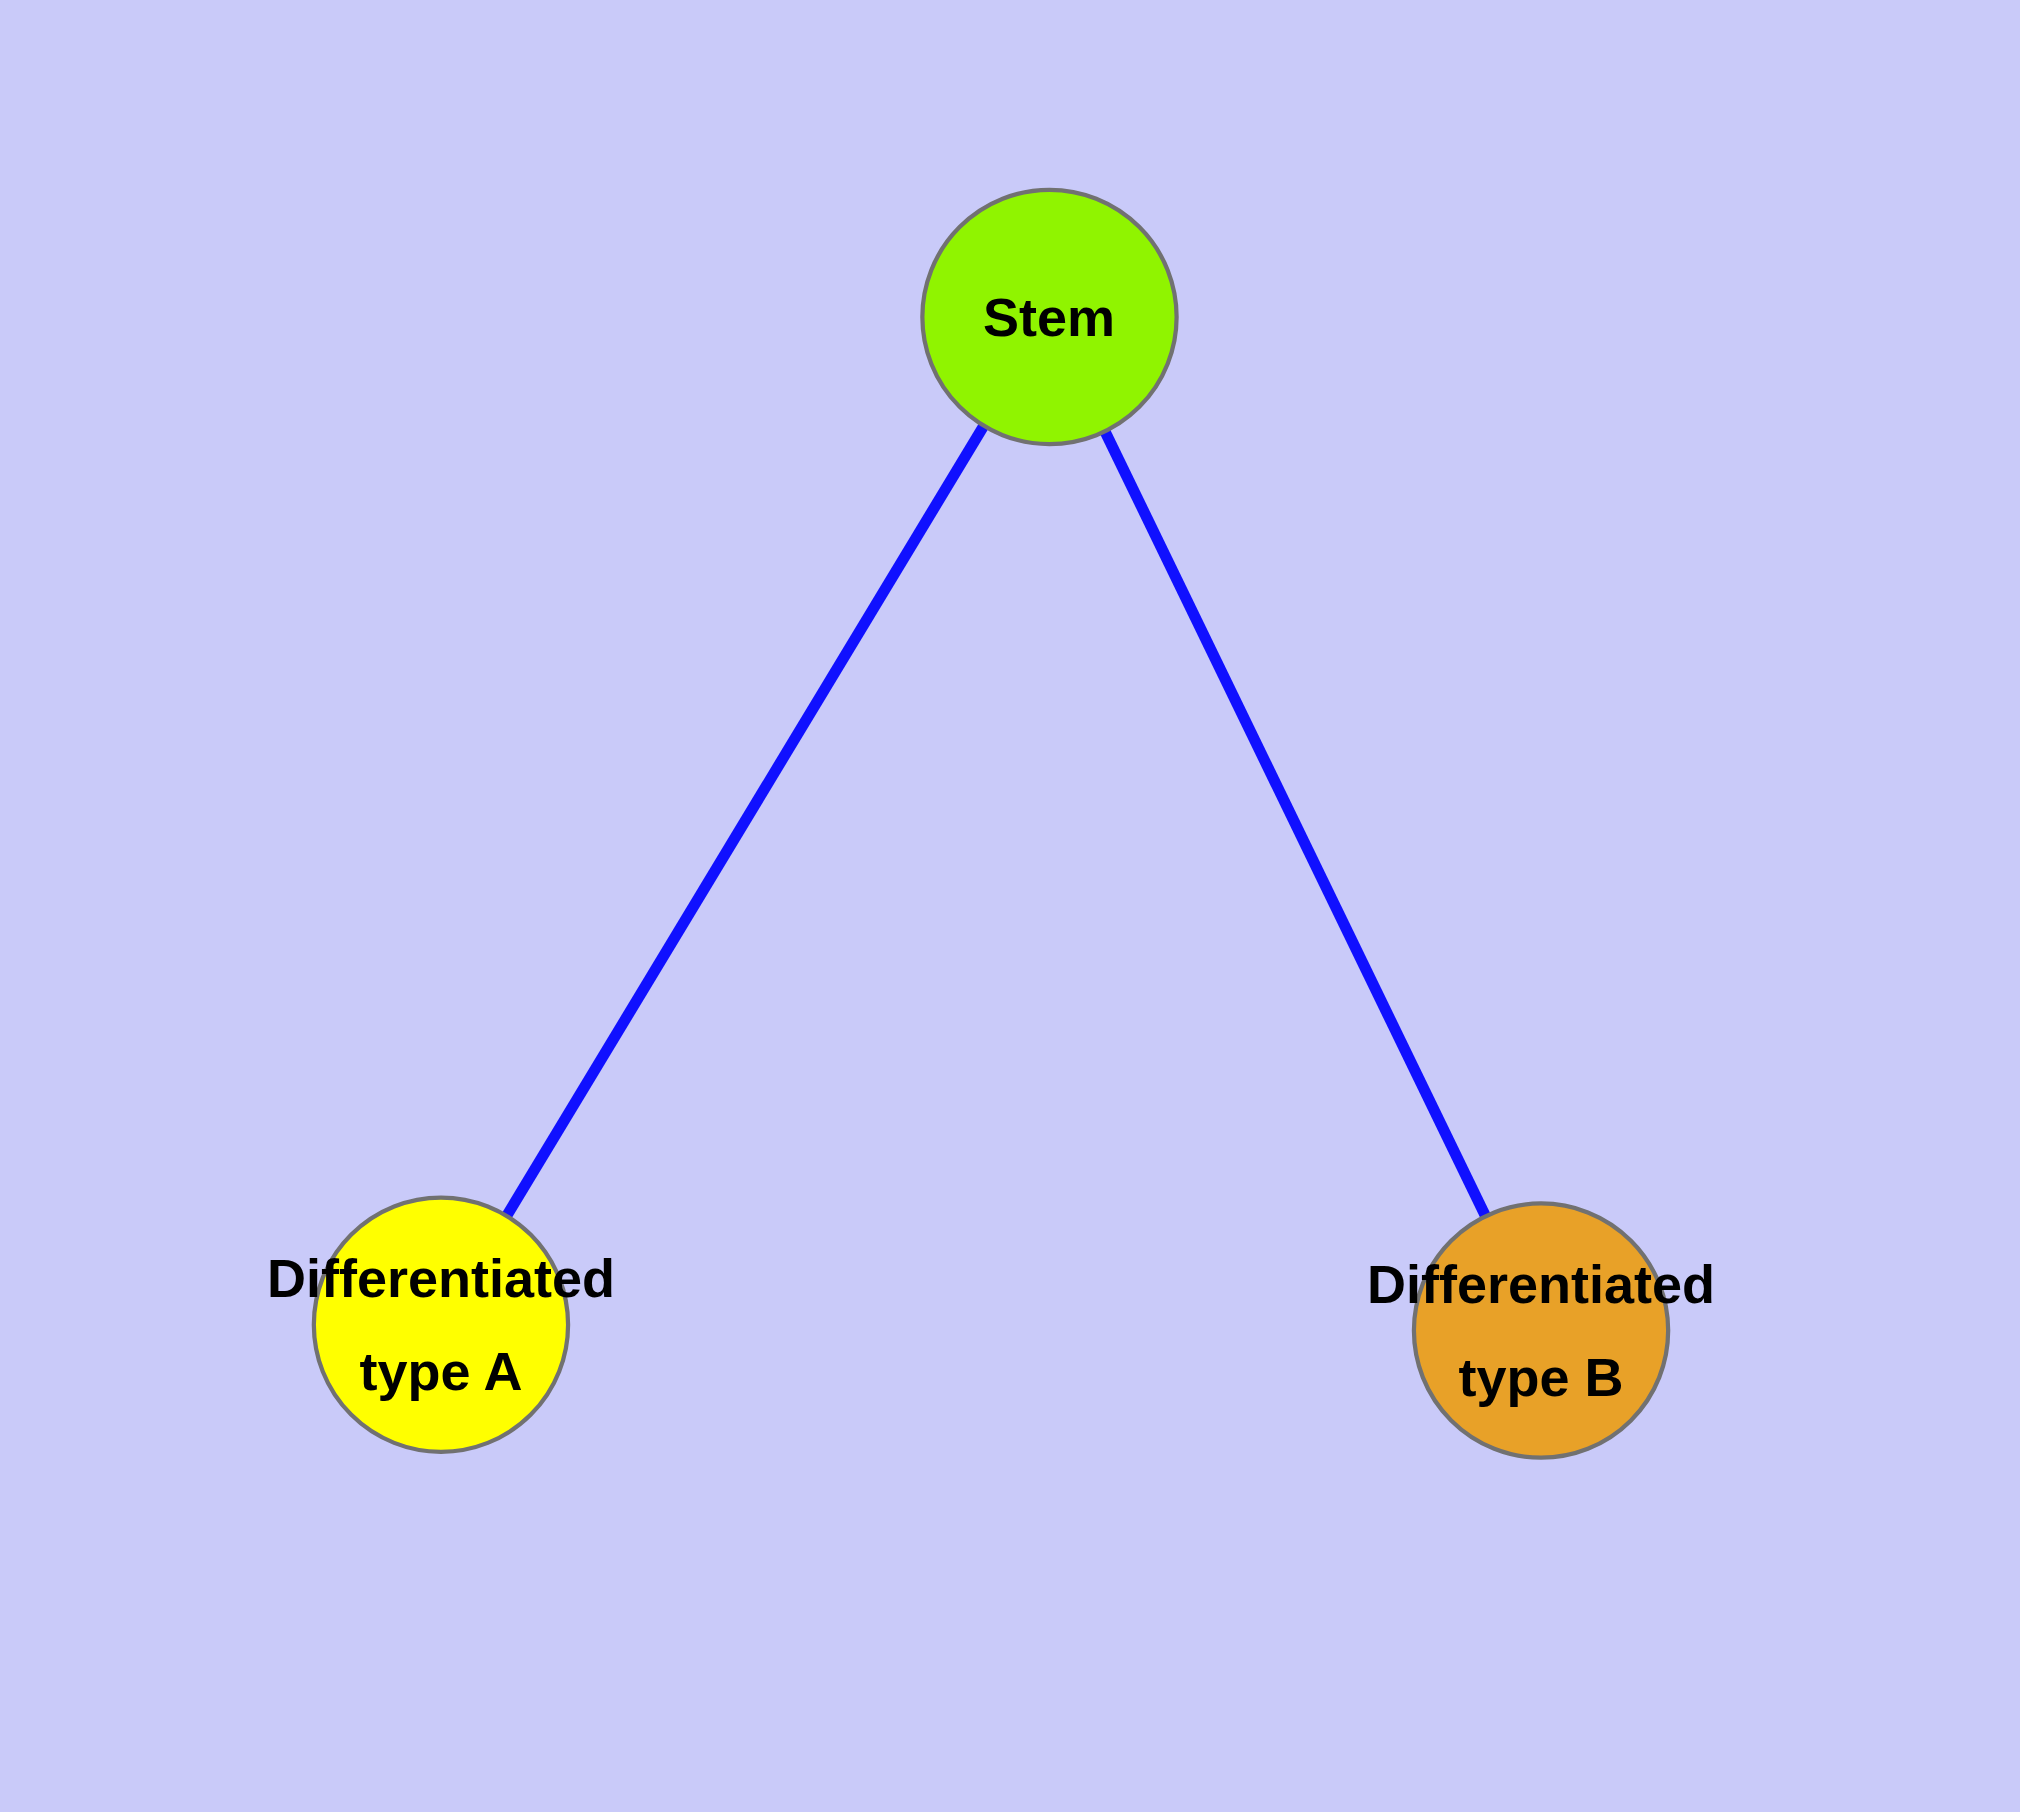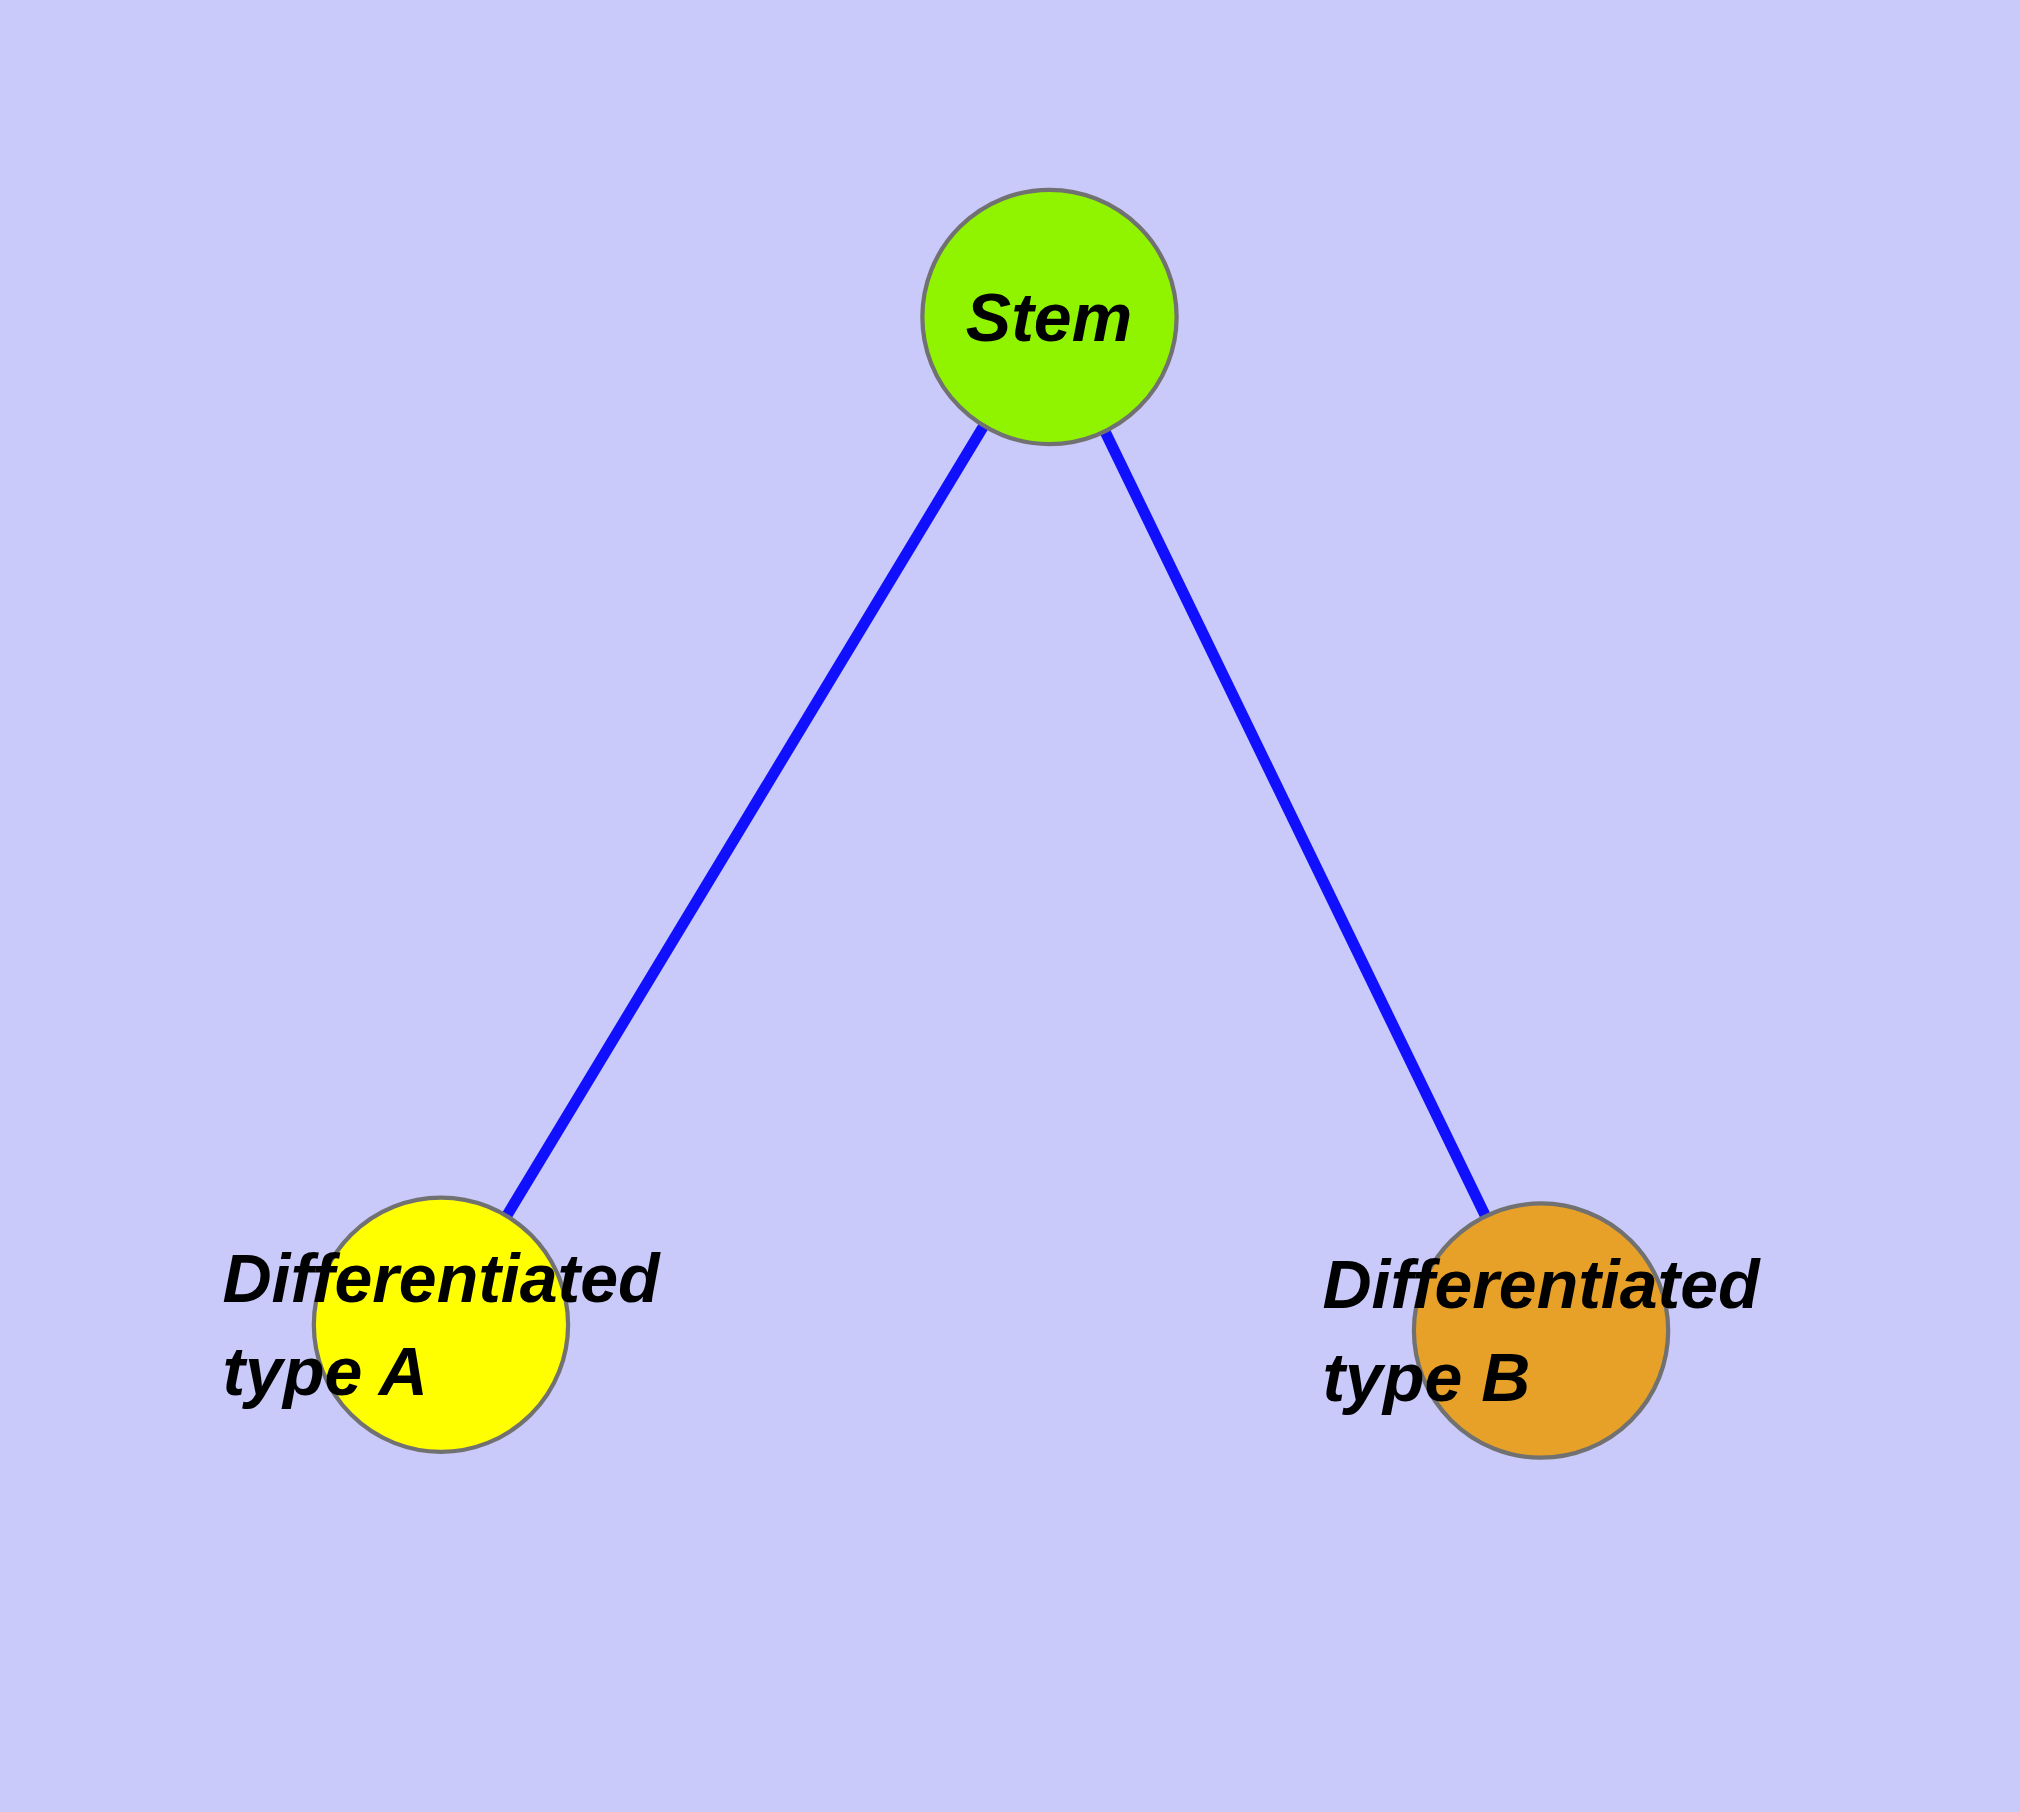--- a/index.html
+++ b/index.html
@@ -18,28 +18,27 @@
     left: 0;
     top: 0;
     width: 100%;
     height: 100%;
     display: block;
   }
   .node-label {
     position: absolute;
     transform: translate(-50%, -50%);
     font-weight: bold;
-    font-size: 68px;
+    font-size: 54px;
     line-height: 93px;
-    text-align: left;
+    text-align: center;
     white-space: pre-line;
     width: max-content;
     letter-spacing: 0px;
     user-select: none;
-    font-style: italic;
   }
 </style>
 </head>
 <body>
 
 <div class="canvas" style="background: rgb(201, 202, 249);">
   <svg class="edges-nodes-svg" id="graph-svg" viewBox="0 0 2384 2138" xmlns="http://www.w3.org/2000/svg">
       <line x1="1238" y1="374" x2="520" y2="1563" stroke="#1010FF" stroke-width="13"></line>
       <line x1="1238" y1="374" x2="1818" y2="1570" stroke="#1010FF" stroke-width="13"></line>
       <circle cx="1238" cy="374" r="150" fill="#90F400" stroke="#717171" stroke-width="5"></circle>

